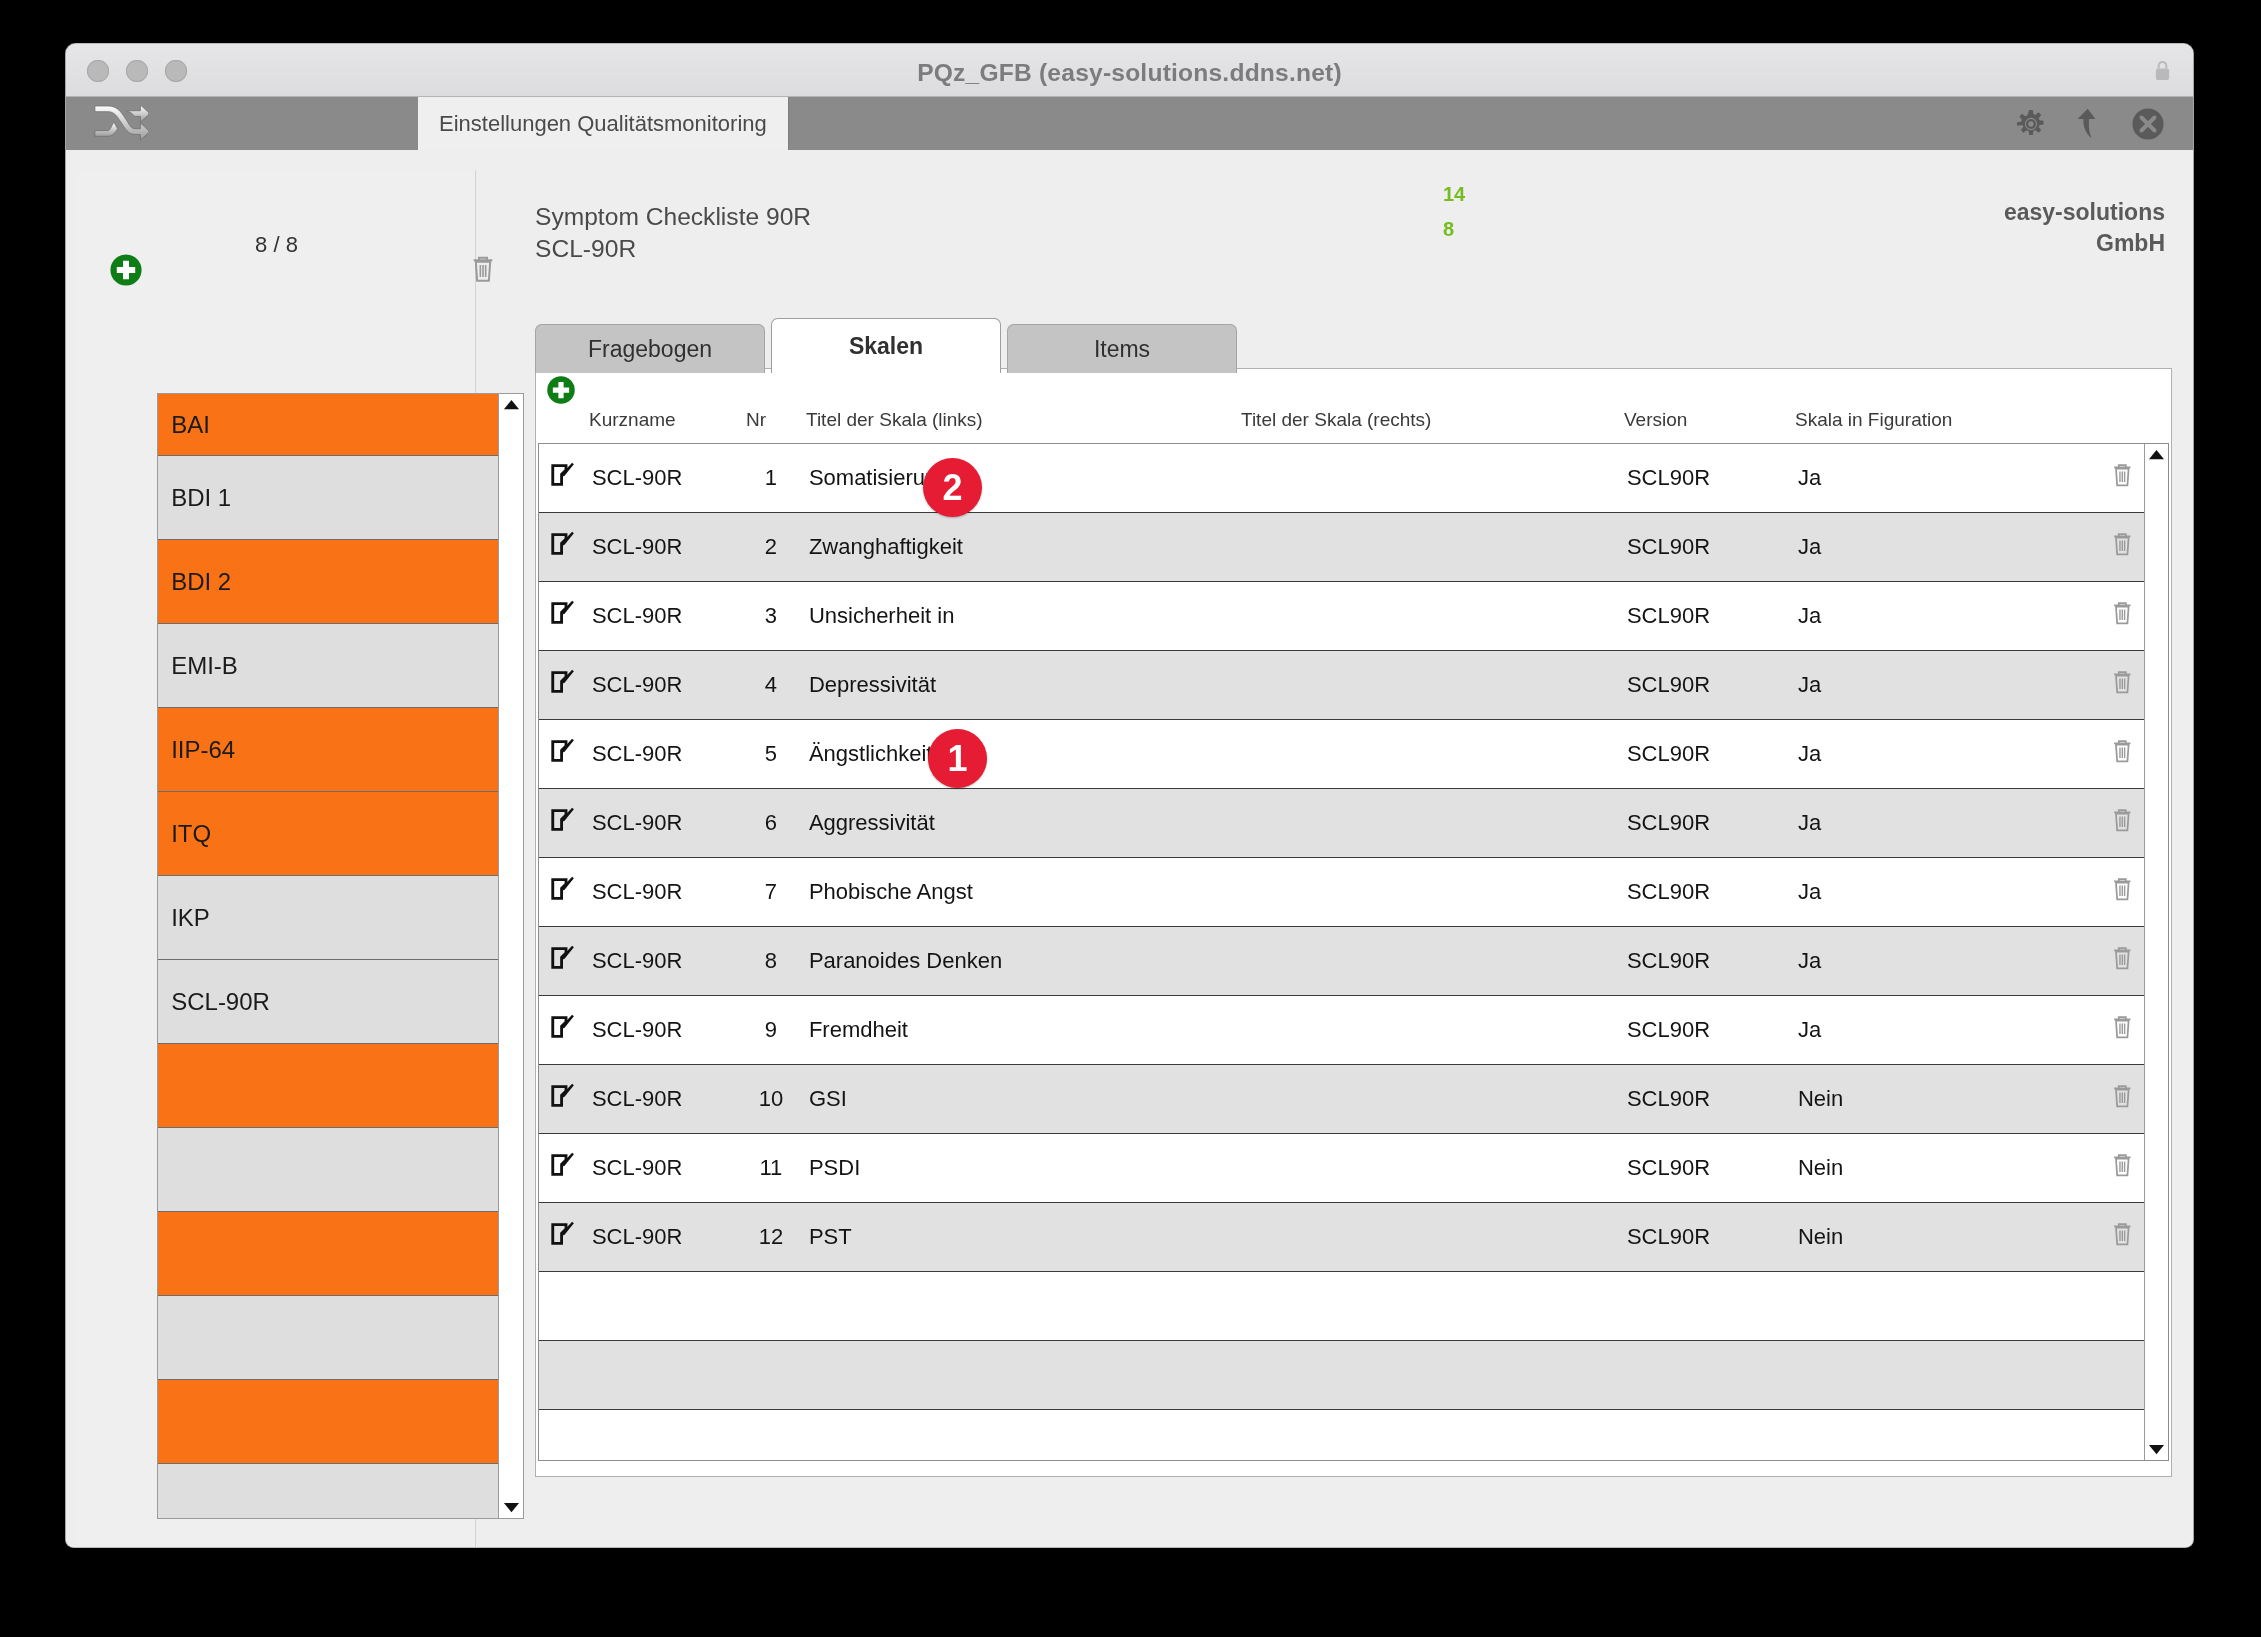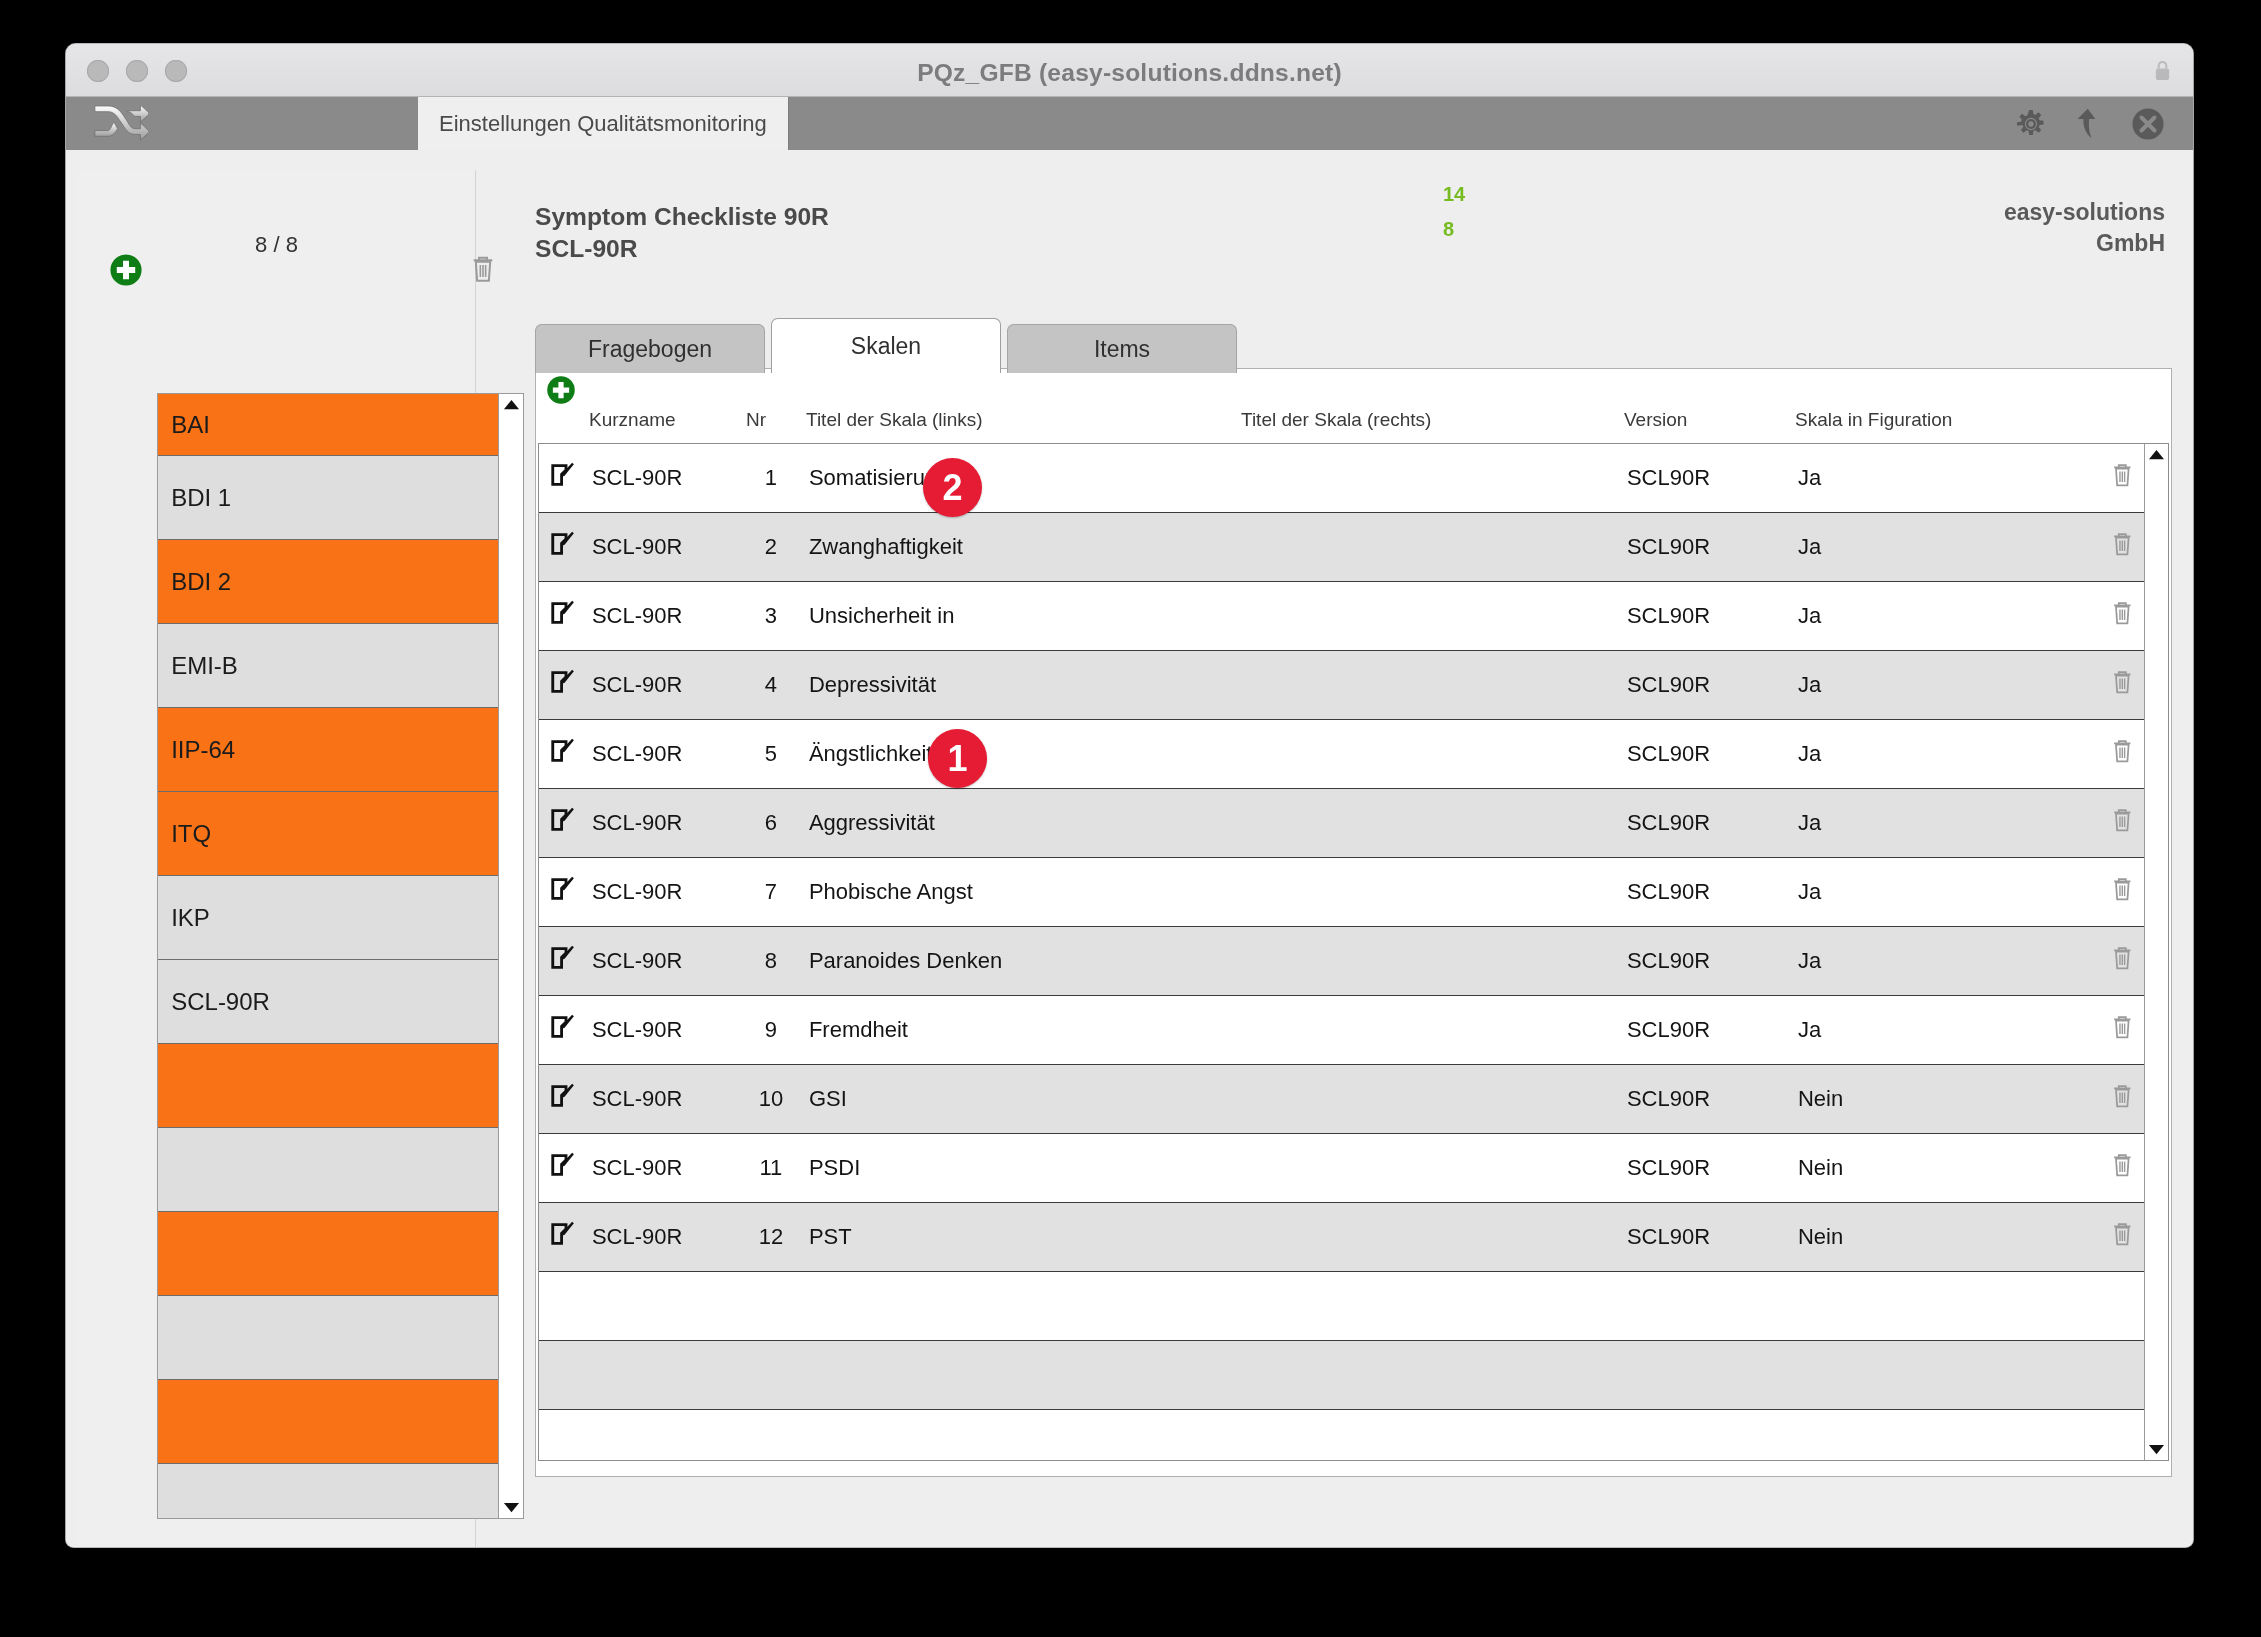--- a/index.html
+++ b/index.html
@@ -122,21 +122,21 @@
   }
   .arrow-up, .arrow-down { cursor: pointer; }
 
   
   #main {
     position: absolute; left: 398px; top: 0; right: 0; bottom: 0;
   }
   #main-head { position: relative; height: 185px; }
   #title-block {
     position: absolute; left: 71px; top: 51px;
-    font-size: 24.6px; font-weight: bold; color: #4a4a4a; line-height: 1.32;
+    font-size: 24.6px; font-weight: normal; color: #4a4a4a; line-height: 1.32;
   }
   #green-nums {
     position: absolute; left: 979px; top: 26.5px;
     font-size: 20px; font-weight: bold; color: #76bc21; line-height: 1.75;
   }
   #brand {
     position: absolute; right: 28px; top: 47px;
     text-align: right; font-size: 23px; font-weight: bold;
     color: #5a5a5a; line-height: 1.35;
   }
@@ -155,21 +155,21 @@
     border: 0.9px solid #a5a5a5;
     border-bottom: none;
     border-radius: 6.6px 6.6px 0 0;
     margin-right: 6px;
     cursor: pointer;
   }
   .tab.active {
     background: #ffffff;
     height: 55px;
     border-color: #9e9e9e;
-    font-weight: normal;
+    font-weight: bold;
     position: relative;
     z-index: 5;
   }
 
   
   #card {
     position: absolute;
     left: 71px; top: 218px;
     width: 1637px; height: 1109px;
     background: #ffffff;

